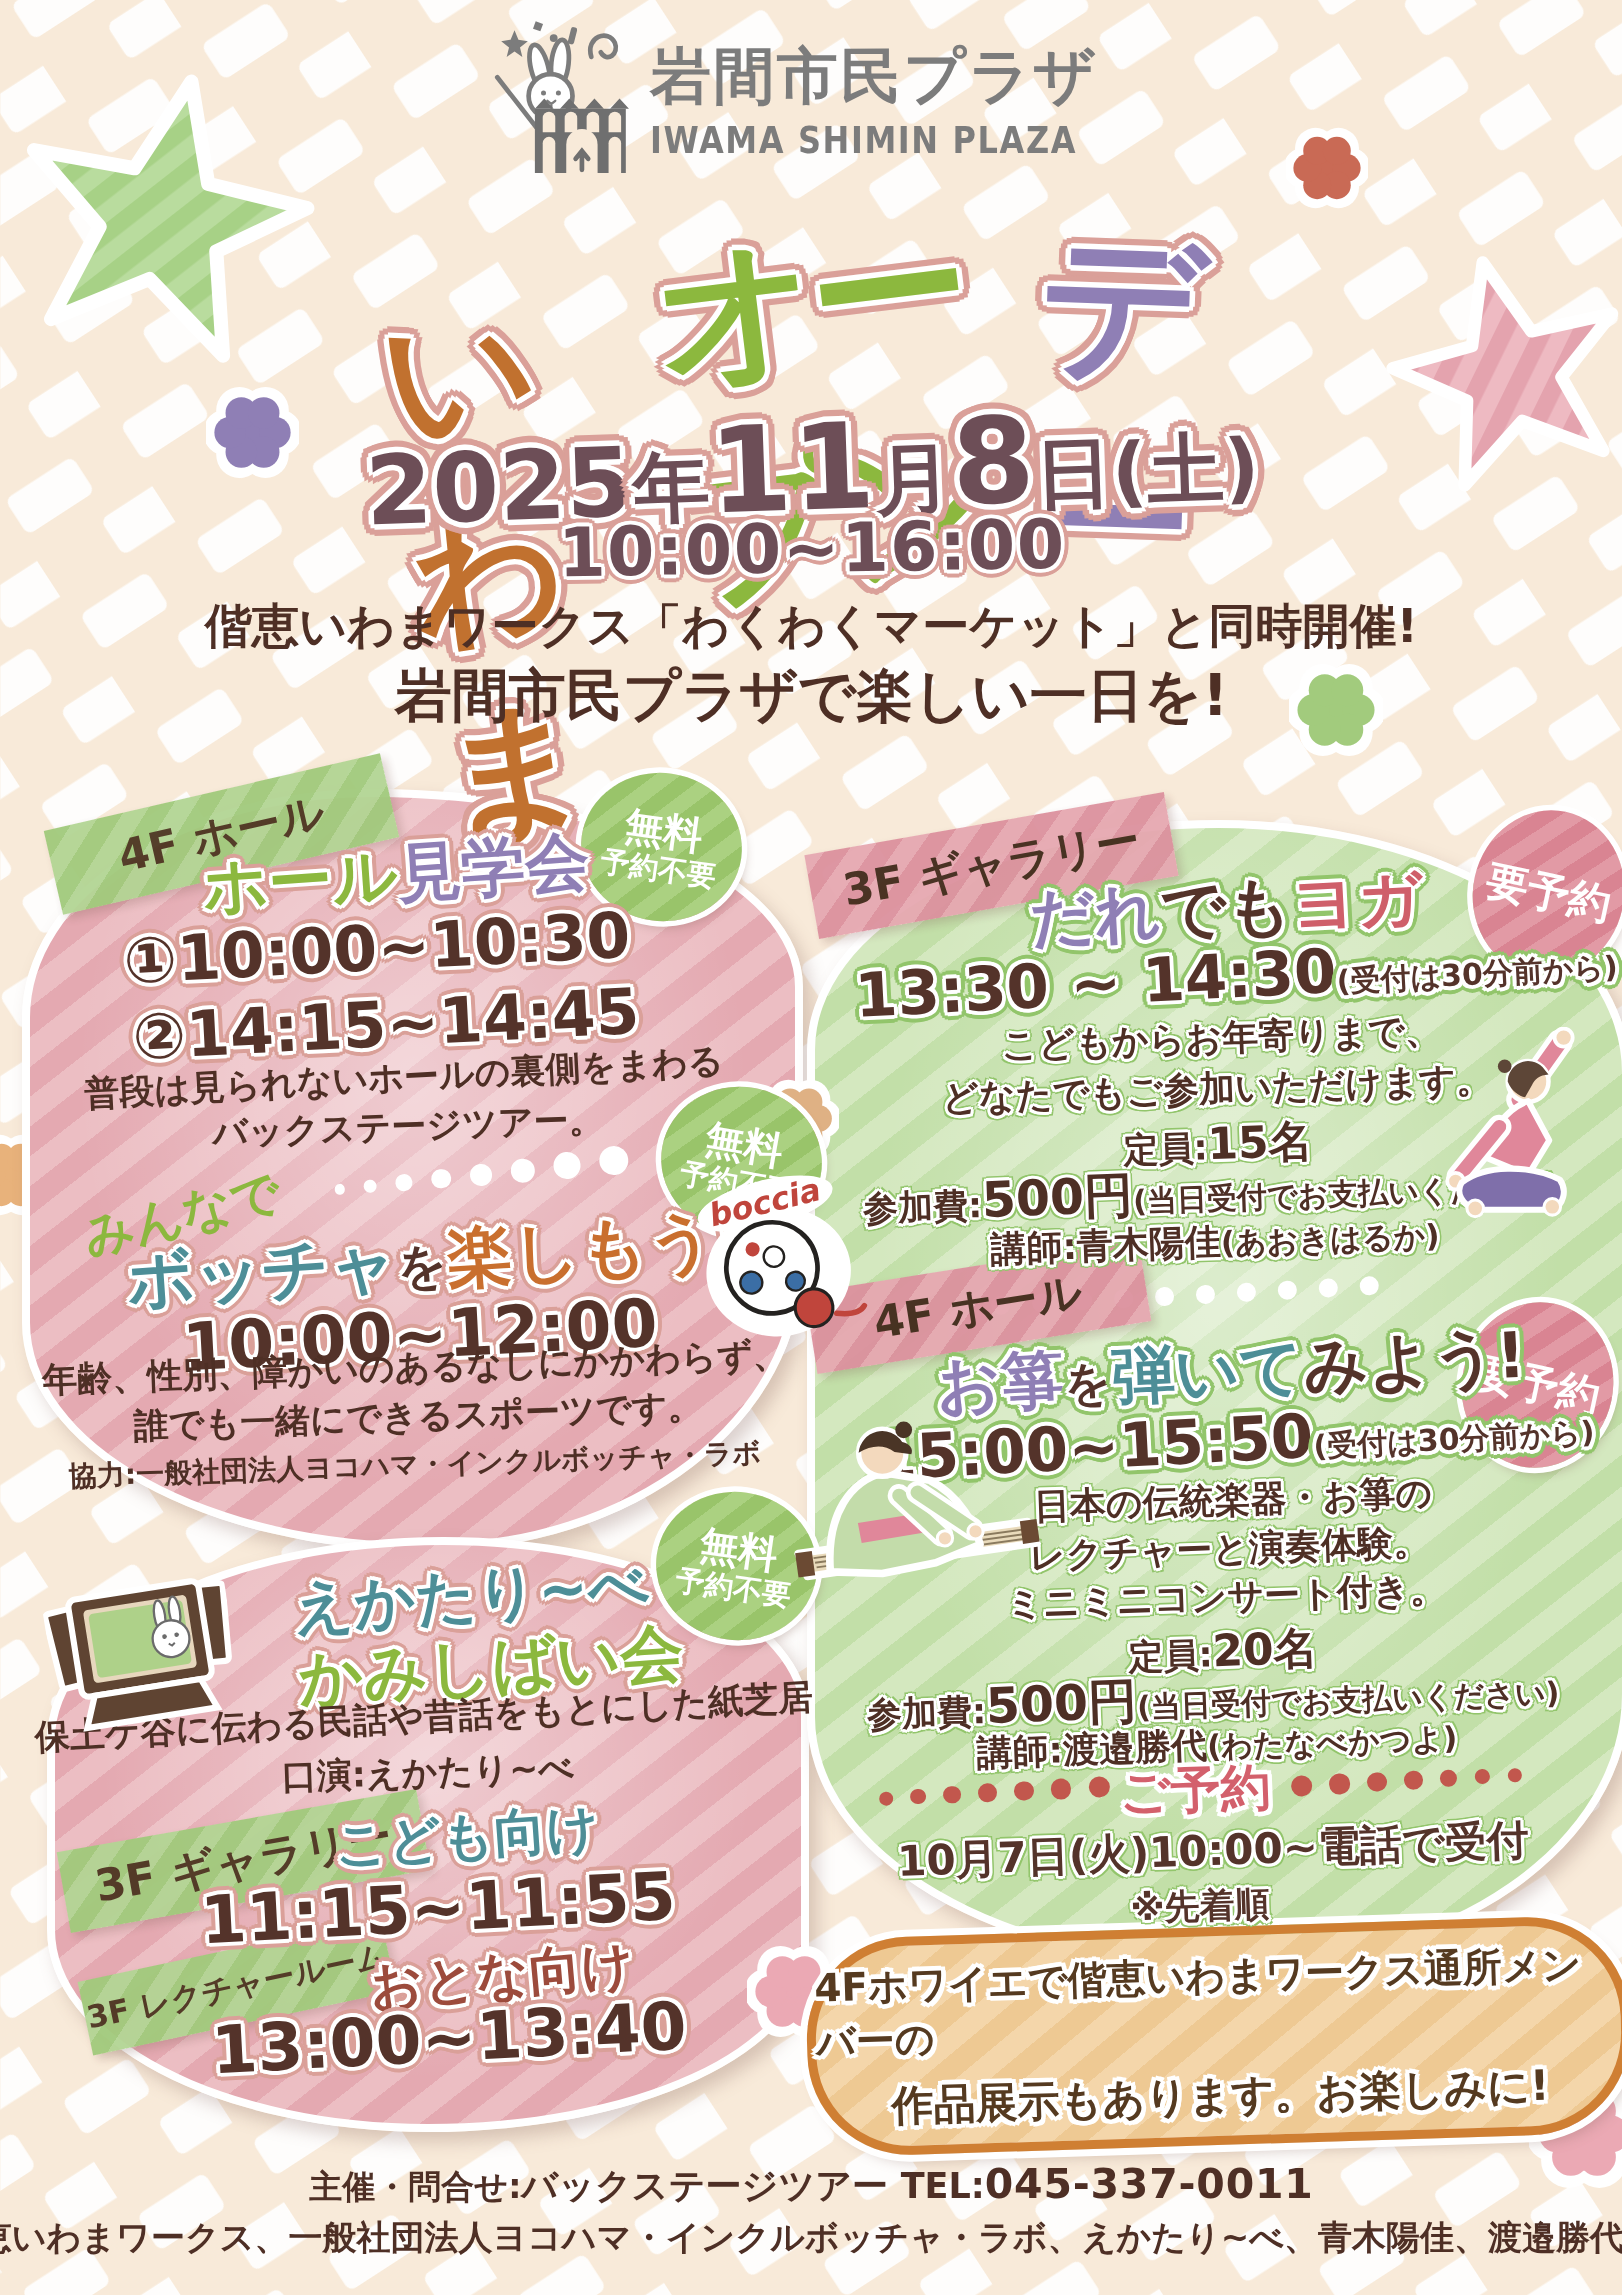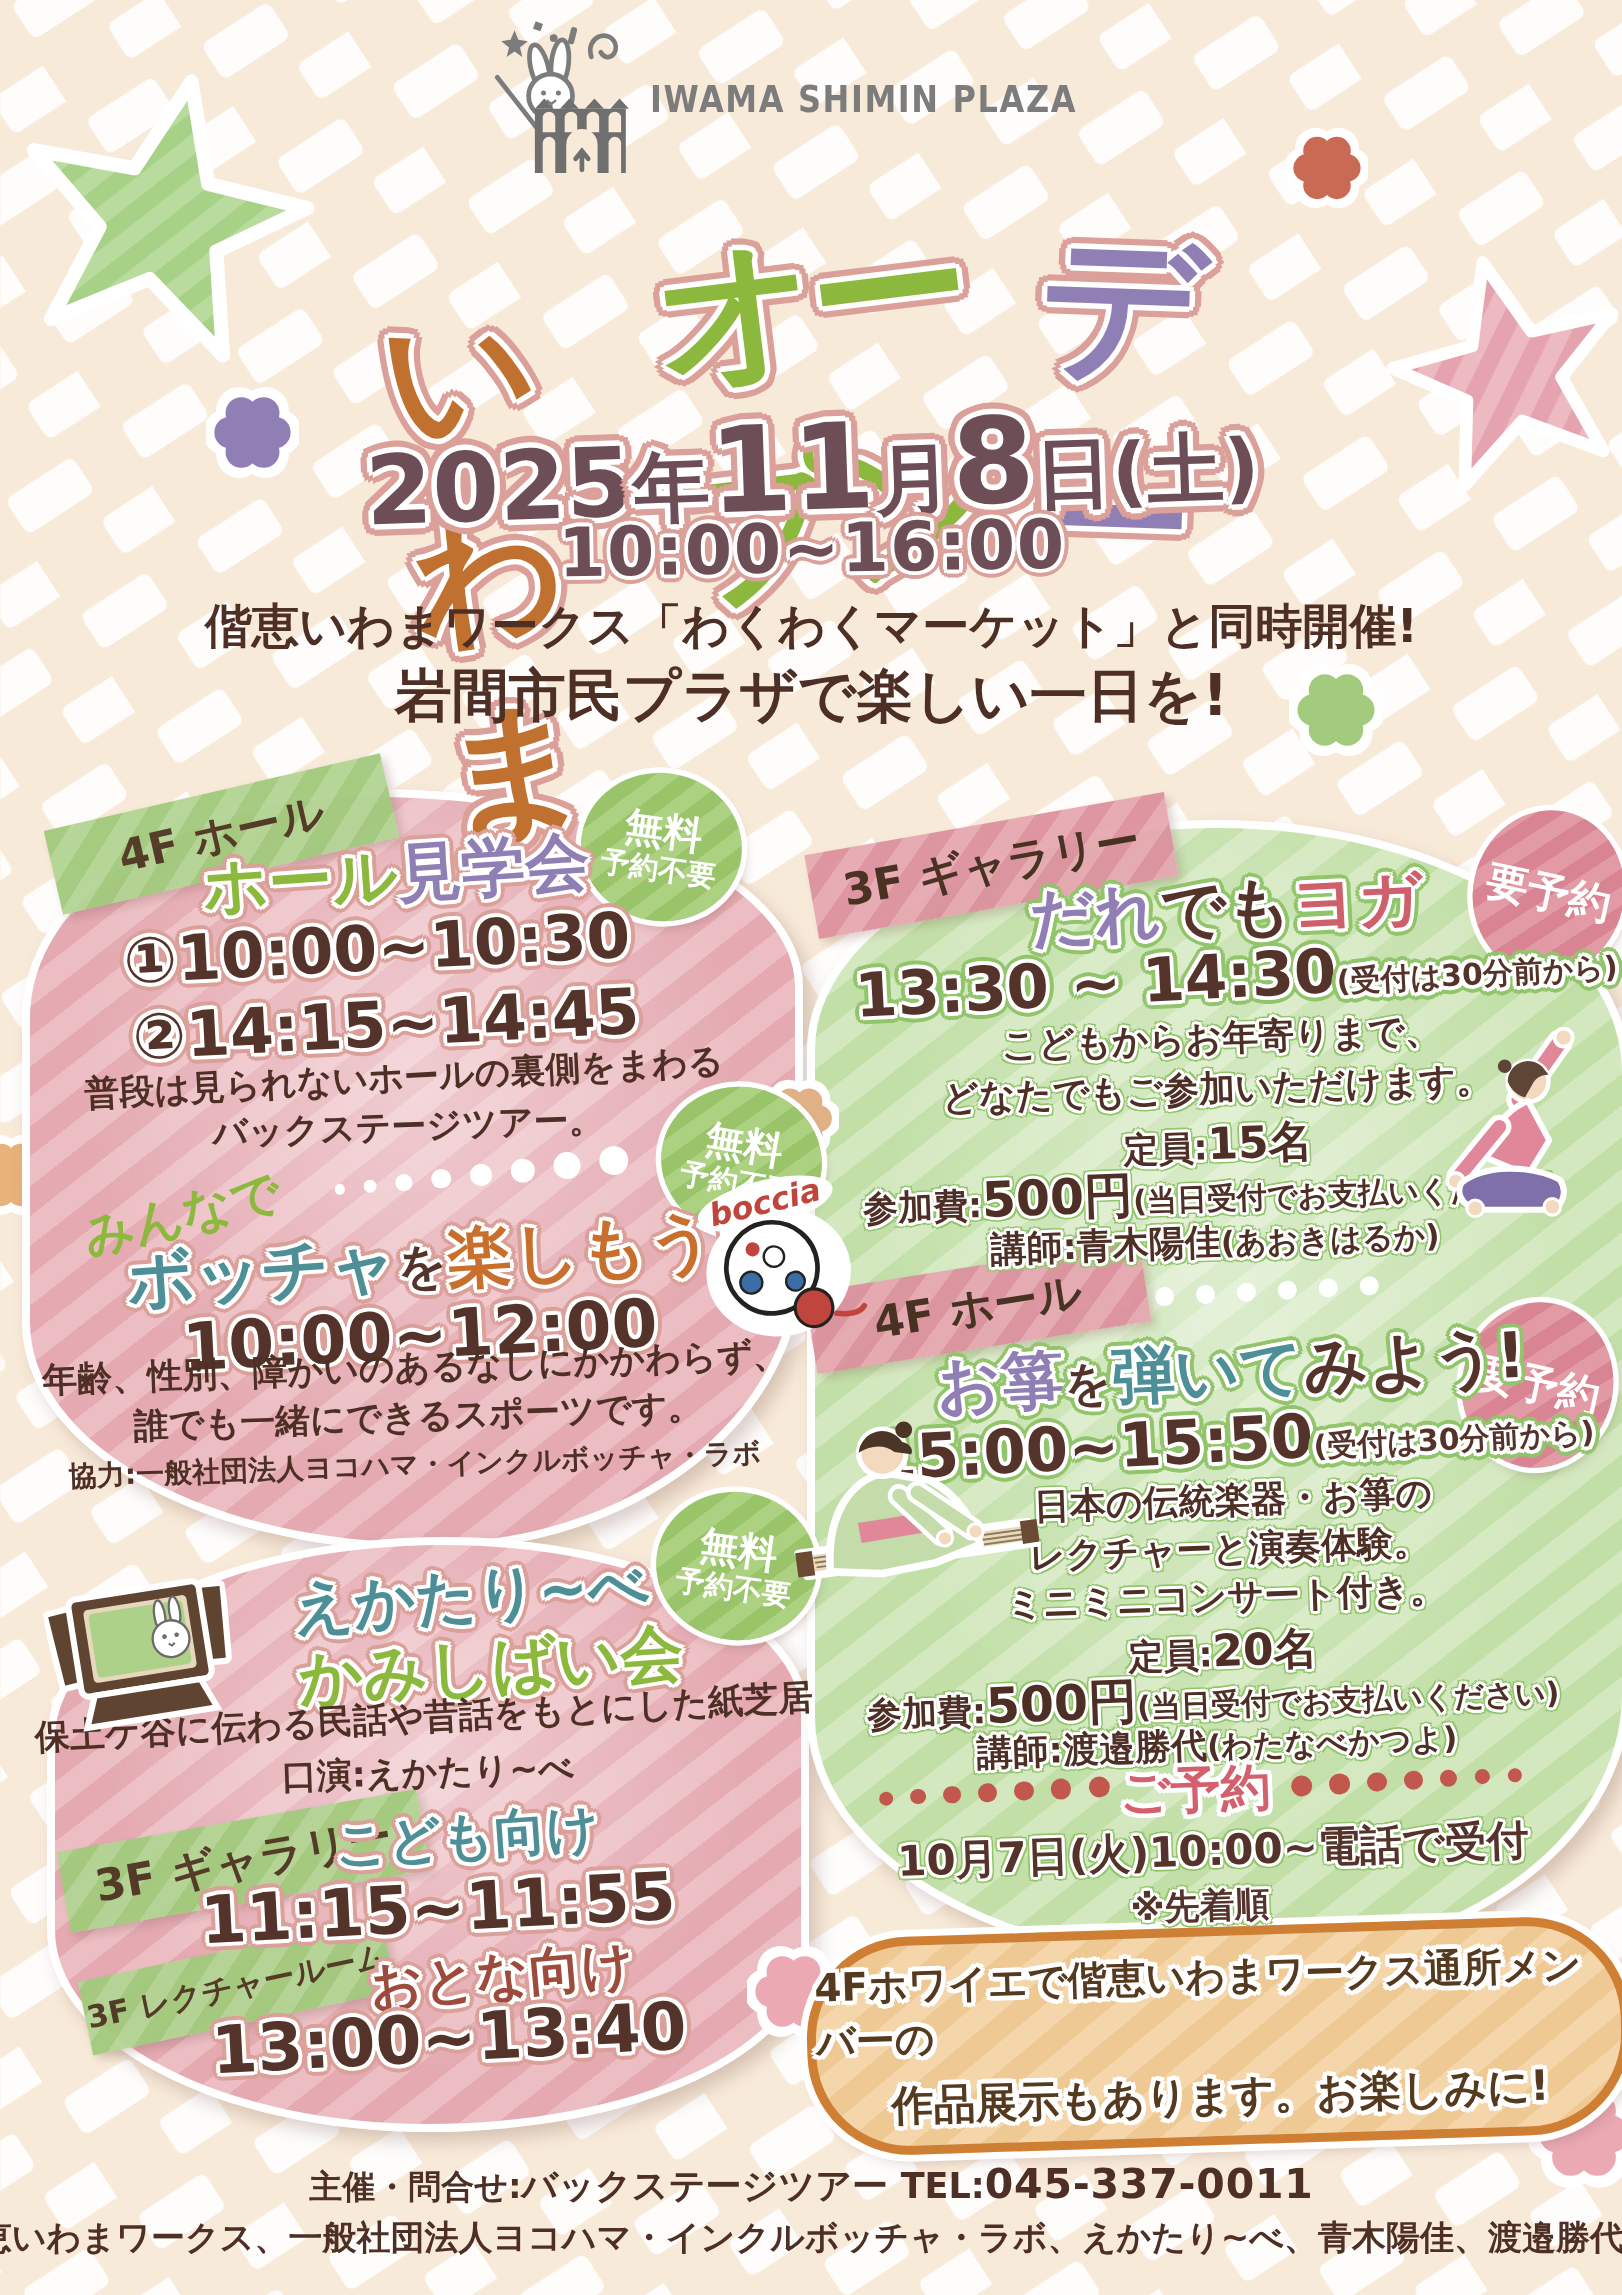--- a/index.html
+++ b/index.html
@@ -275,20 +275,21 @@
           <path d="M122,130 a8 8 0 0 1 16 0 v18 h-16 z"></path>
           <path d="M150,130 a8 8 0 0 1 16 0 v18 h-16 z"></path>
           <path d="M66,162 a8 8 0 0 1 16 0 v38 h-16 z"></path>
           <path d="M150,162 a8 8 0 0 1 16 0 v38 h-16 z"></path>
           <path d="M96,164 a16 16 0 0 1 40 0 v36 h-40 z"></path>
         </g>
         <path d="M116,196 v-22 m-8,8 l8,-10 8,10" stroke="#6f6f6f" stroke-width="6" fill="none" stroke-linecap="round"></path>
       </g>
     </svg>
     <div>
+      <div class="logo-jp">岩間市民プラザ</div>
       <div class="logo-en">IWAMA SHIMIN PLAZA</div>
     </div>
   </div>
 
   <div class="title-row ow3">
     <span class="p1">いわま</span>
     <span class="p2">オープン</span>
     <span class="p3">デー</span>
   </div>
 

